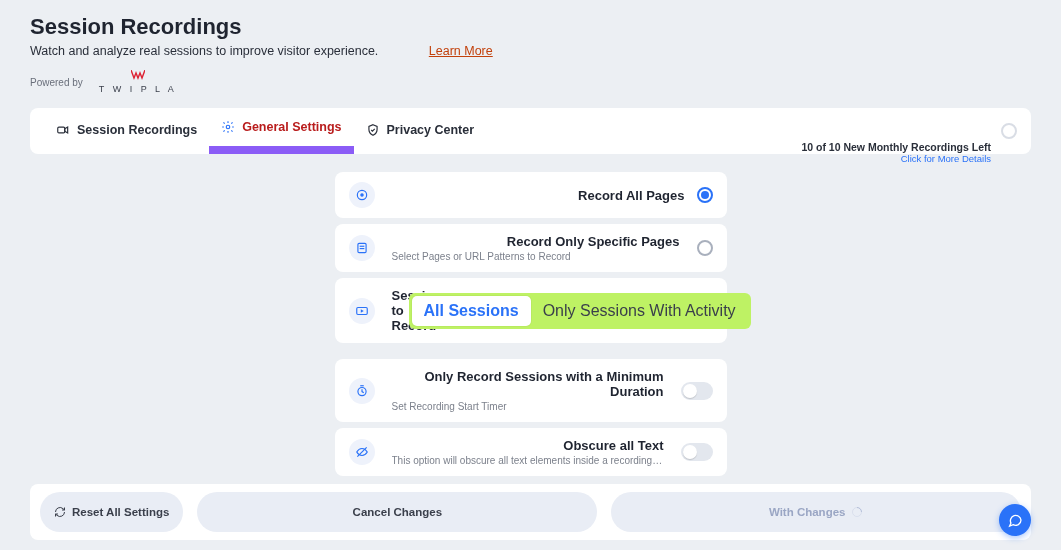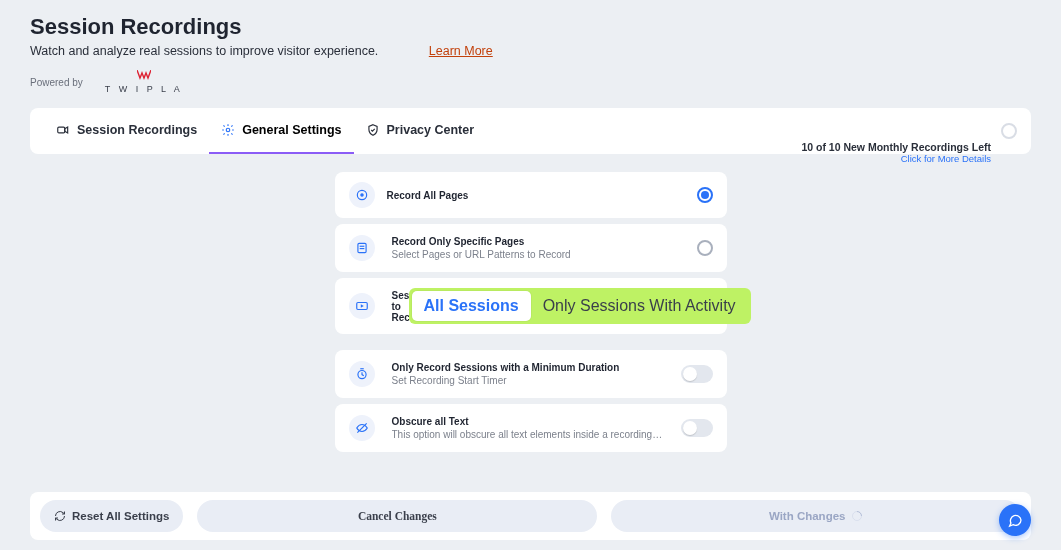--- a/index.html
+++ b/index.html
@@ -24,21 +24,21 @@
     font-size: 12.5px;
     color: #2a2f3a;
   }
   .page-sub a { color: #c2410c; text-decoration: underline; cursor: pointer; padding-left: 47px; }
   .powered {
     margin-top: 12px;
     font-size: 10px;
     color: #6a6f7b;
     display: flex;
     align-items: center;
-    gap: 22px;
+    gap: 16px;
   }
   .twipla-logo {
     display: inline-flex;
     align-items: center;
     gap: 4px;
     letter-spacing: 3px;
     font-size: 9px;
     color: #3a3f4b;
     flex-direction: column;
   }
@@ -61,22 +61,22 @@
     gap: 7px;
     font-size: 12.5px;
     font-weight: 600;
     color: #2a2f3a;
     padding: 0 12px;
     height: 100%;
     cursor: pointer;
     border-bottom: 2px solid transparent;
   }
   .tab.active {
-    color: #000000;
-    border-bottom: 2px solid #8b5cf6;
+    color: #b91c1c;
+    border-bottom: 8px solid #8b5cf6;
   }
   .tab .ticon { width: 14px; height: 14px; display:flex; align-items:center; justify-content:center; }
   .tabs-right {
     margin-left: auto;
     display: flex;
     align-items: center;
     gap: 10px;
     text-align: right;
   }
   .quota-title { font-size: 10.5px; font-weight: 700; color: #2a2f3a; margin-top: 42px; }
@@ -105,21 +105,21 @@
   }
   .card.tall { min-height: 48px; gap: 17px; }
   .card-icon {
     width: 26px; height: 26px;
     border-radius: 50%;
     background: #eef2fb;
     display: flex; align-items: center; justify-content: center;
     flex: 0 0 26px;
   }
   .card-body { flex: 1 1 auto; min-width: 0; }
-  .card-title { font-size: 10px; font-weight: 700; color: #1f2430; }
+  .card-title { font-size: 13px; font-weight: 700; color: #1f2430; text-align: right; }
   .card-desc {
     font-size: 10px;
     color: #7c818c;
     margin-top: 2px;
     white-space: nowrap;
     overflow: hidden;
     text-overflow: ellipsis;
   }
   .radio {
     width: 16px; height: 16px; border-radius: 50%;
@@ -181,31 +181,31 @@
     background: #fff;
     border-radius: 8px;
     padding: 8px 10px;
     display: flex;
     align-items: center;
     gap: 14px;
   }
   .pill {
     background: #e9edf5;
     border-radius: 20px;
-    height: 32px;
+    height: 40px;
     display: flex;
     align-items: center;
     justify-content: center;
     font-size: 11.5px;
     font-weight: 600;
     color: #3a3f4b;
     cursor: pointer;
   }
   .pill.reset { padding: 0 14px; gap:6px; }
-  .pill.cancel { flex: 0 0 400px; font-family: Liberation Serif, serif; }
+  .pill.cancel { flex: 0 0 400px; }
   .pill.save   { flex: 1 1 auto; color: #9aa6c4; gap:6px; }
   .pill.save .spin { color:#b6c0d9; }
 
   .fab {
     position: absolute;
     right: 30px; bottom: 14px;
     width: 32px; height: 32px;
     border-radius: 50%;
     background: #2a72f8;
     display:flex; align-items:center; justify-content:center;

